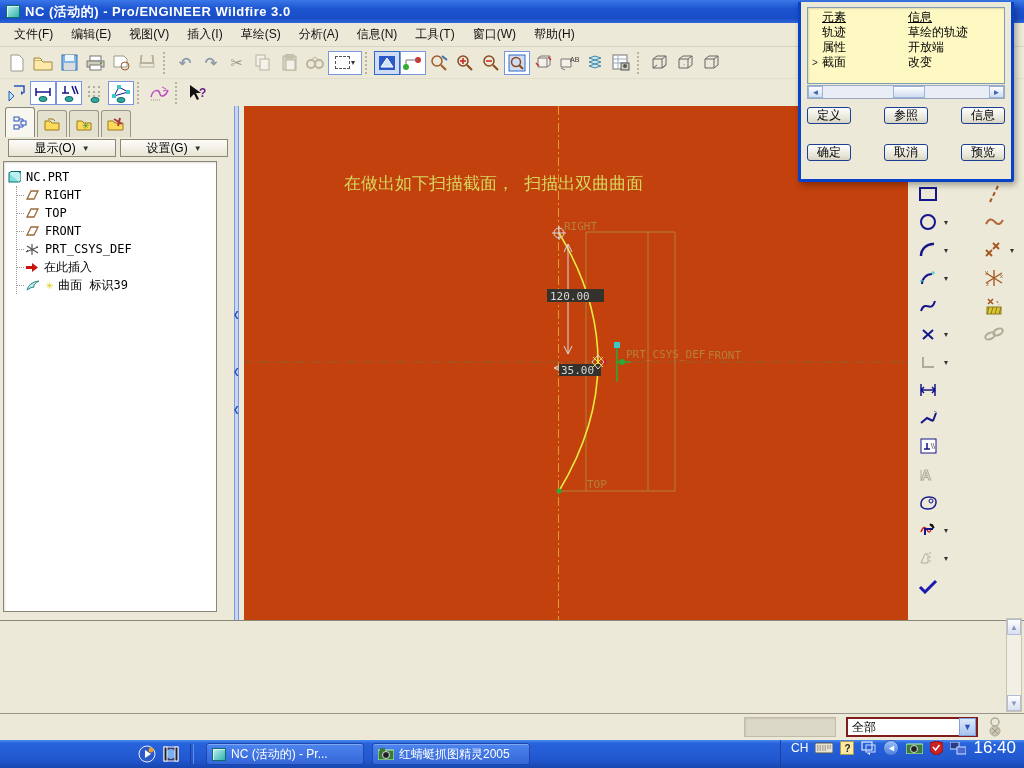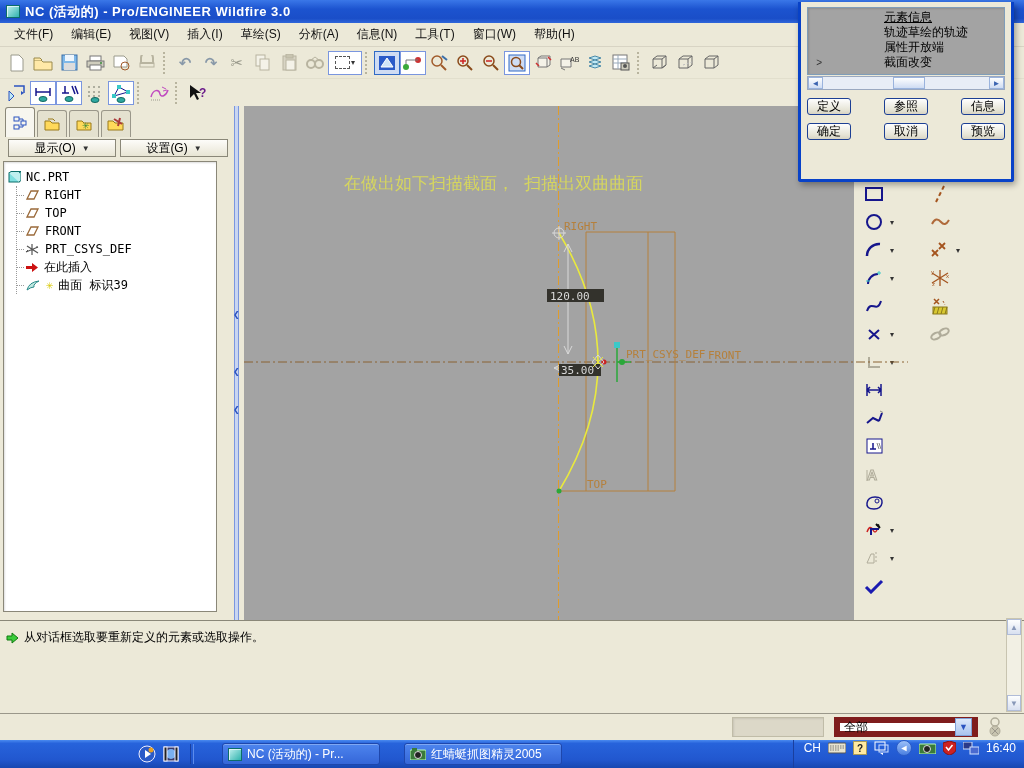--- a/index.html
+++ b/index.html
@@ -42,72 +42,72 @@
   .tree-item { display:flex; align-items:center; gap:5px; height:18px; font-size:12px; font-family:"DejaVu Sans Mono","Liberation Mono",monospace; color:#000; }
   .tree-children { margin-left:8px; border-left:1px dotted #9a9a9a; padding-left:8px; }
   .tree-children .tree-item { position:relative; }
   .tree-children .tree-item::before { content:""; position:absolute; left:-8px; top:9px; width:7px; border-top:1px dotted #9a9a9a; }
 
   .splitter { width:14px; background:#ece9d8; position:relative; }
   .splitter .sash { position:absolute; top:0; bottom:0; left:4px; width:5px; border-left:1px solid #7a96df; border-right:1px solid #7a96df; background:#c9d6f1; }
   .sash-arrow { position:absolute; left:3px; color:#2b53c0; font-size:8px; line-height:8px; }
 
   
-  .canvas { width:610px; height:514px; background:#a3a3a3; position:relative; }
+  .canvas { width:664px; height:514px; background:#c2410c; position:relative; }
   .canvas svg text { font-family:"DejaVu Sans Mono","Liberation Mono",monospace; }
 
   
   .rightbar { flex:1; background:#ece9d8; display:flex; gap:34px; padding:74px 0 0 8px; }
   .rcol { display:flex; flex-direction:column; }
   .ritem { height:28px; display:flex; align-items:center; gap:3px; }
   .ricn { width:24px; height:22px; display:flex; align-items:center; justify-content:center; }
 
   
   .dialog { position:absolute; left:798px; top:2px; width:216px; height:180px; background:#ece9d8; border:3px solid #0842c8; border-top:none; border-radius:0 0 3px 3px; box-shadow:2px 3px 6px #00000055; z-index:50; }
   .dlg-title { height:21px; background:linear-gradient(180deg,#3a77e8 0%,#1c53cf 45%,#1a4ec8 85%,#2f66da 100%); display:flex; align-items:center; padding:0 3px 0 5px; color:#fff; font-weight:bold; font-size:12px; border-radius:0; }
   .dlg-title .doc-icon { width:12px; height:11px; }
   .dlg-title .spacer { flex:1; }
   .xbtn { width:19px; height:17px; background:linear-gradient(180deg,#f3a48c,#e0633c 45%,#c83a10); border:1px solid #fff; border-radius:3px; color:#fff; font-weight:bold; font-size:11px; display:flex; align-items:center; justify-content:center; }
   .dlg-body { padding:5px 6px 0 6px; }
-  .dlg-list { background:#a3a3a3; border:1px solid #7f9db9; box-shadow:inset 1px 1px 2px #00000022; height:68px; font-size:12px; padding:2px 0 0 4px;text-align:right; }
+  .dlg-list { background:#fef9c3; border:1px solid #7f9db9; box-shadow:inset 1px 1px 2px #00000022; height:77px; font-size:12px; padding:2px 0 0 4px; }
   .dlg-hdr { text-decoration:underline; }
   .dlg-row { display:flex; height:15px; align-items:center; }
   .dlg-row .marker { width:10px; color:#333; font-size:10px; }
   .dlg-row .c1 { width:86px; }
   .dlg-hrow .marker { width:10px; }
   .hscroll { height:14px; display:flex; border:1px solid #9aa8c0; background:#e8edf6; margin-top:1px; }
   .hs-btn { width:15px; background:linear-gradient(180deg,#fdfefe,#cfdcf3); border:1px solid #9ab3dd; color:#3a63b0; font-size:8px; display:flex; align-items:center; justify-content:center; }
   .hs-track { flex:1; position:relative; }
   .hs-thumb { position:absolute; left:42%; width:32px; top:0; bottom:0; background:linear-gradient(180deg,#fdfefe,#cfdcf3); border:1px solid #9ab3dd; }
   .dlg-btns { display:flex; justify-content:space-between; margin-top:8px;gap:28px; }
-  .dlg-btnrow2 { margin-top:8px;font-family:Liberation Serif, serif; }
+  .dlg-btnrow2 { margin-top:20px;font-family:Liberation Serif, serif; }
   .xpbtn { width:44px; height:17px; font-size:12px; background:linear-gradient(180deg,#fefefe,#e7e5d7 70%,#d8d4c4); border:1px solid #1c3f94; border-radius:3px; display:flex; align-items:center; justify-content:center; }
 
   
   .msgarea { height:93px; background:#ece9d8; border-top:1px solid #8a8778; position:relative; padding:8px 0 0 6px; }
   .msgline { display:flex; align-items:center; gap:5px; height:17px; font-size:12px; color:#000; }
   .dot-ic { width:7px; height:7px; border-radius:50%; background:#2222cc; margin-left:3px; }
   .vscroll { position:absolute; right:2px; top:-3px; width:16px; height:94px; background:#f2f0e4; border:1px solid #c8c4b0; display:flex; flex-direction:column; justify-content:space-between; }
   .vs-btn { height:16px; background:linear-gradient(180deg,#fdfefe,#d8e0f0); border:1px solid #b0bcd8; color:#8898b8; font-size:8px; display:flex; align-items:center; justify-content:center; }
 
   
   .filterrow { height:27px; border-top:1px solid #9a978a; background:#ece9d8; display:flex; align-items:center; justify-content:flex-end; gap:10px; padding-right:22px; }
   .statuscell { width:92px; height:20px; background:#dcd8c8; border:1px solid #c0bca8; box-shadow:inset 1px 1px 2px #00000018; }
-  .combo { width:144px; height:20px; background:#fff; border:6px solid #7f1d1d; display:flex; align-items:center; }
+  .combo { width:132px; height:20px; background:#fff; border:2px solid #7f1d1d; display:flex; align-items:center; }
   .combo .val { flex:1; padding-left:4px; font-size:12px; }
   .combo-btn { width:17px; height:18px; background:linear-gradient(180deg,#dce8fa,#aac4ee); border:1px solid #7fa0d8; color:#2b53c0; font-size:9px; display:flex; align-items:center; justify-content:center; }
 
   
-  .taskbar { height:28px; background:linear-gradient(180deg,#4a8af0 0%,#2763db 12%,#2157cf 70%,#1747b0 100%); display:flex; align-items:center; position:relative;gap:16px; }
+  .taskbar { height:28px; background:linear-gradient(180deg,#4a8af0 0%,#2763db 12%,#2157cf 70%,#1747b0 100%); display:flex; align-items:center; position:relative; }
   .qlaunch { display:flex; align-items:center; gap:6px; margin-left:138px; }
   .qsep { width:4px; height:20px; border-left:1px solid #1a3f9e; border-right:1px solid #5c8cec; margin:0 4px; }
   .taskbtn { width:158px; height:22px; margin-left:8px; background:linear-gradient(180deg,#4d85ee,#3566d8); border:1px solid #1e47ac; border-radius:3px; box-shadow:inset 0 1px 0 #7fa8f4; color:#fff; font-size:12px; display:flex; align-items:center; gap:5px; padding:0 5px; white-space:nowrap; overflow:hidden; }
   .taskbtn .doc-icon { margin:0; }
   .tray { position:absolute; right:0; top:0; bottom:0; display:flex; align-items:center; gap:7px; padding:0 8px 12px 10px; background:linear-gradient(180deg,#4a8af0 0%,#2763db 12%,#2157cf 70%,#1747b0 100%); border-left:1px solid #1a3f9e; color:#fff; }
-  .tray .time { font-size:12px; color:#fff; }
+  .tray .time { font-size:17px; color:#fff; }
   .chev { width:16px; height:16px; border-radius:50%; background:linear-gradient(180deg,#9cc0f8,#4a7fe0); border:1px solid #2b5cc8; color:#fff; font-size:9px; display:flex; align-items:center; justify-content:center; }
 </style>
 </head>
 <body>
 
 <div class="screen">
 
   <div class="titlebar">
     <span class="doc-icon"></span>
     <span>NC (活动的) - Pro/ENGINEER Wildfire 3.0</span>
@@ -700,28 +700,20 @@
                 <ellipse cx="6" cy="9" rx="5" ry="3" transform="rotate(-25 6 9)" fill="none" stroke="#b0ac9a" stroke-width="2"></ellipse>
                 <ellipse cx="14" cy="5" rx="5" ry="3" transform="rotate(-25 14 5)" fill="none" stroke="#b0ac9a" stroke-width="2"></ellipse>
               </svg>
             </span>
           </span>
       </div>
     </div>
   </div>
 
   <div class="msgarea">
-    <div class="msgline">
-      <span>
-          <svg class="ic" width="13" height="12">
-            <path d="M1,4 h5 v-3 l6,5 -6,5 v-3 h-5 z" fill="#3acc3a" stroke="#117a11"></path>
-          </svg>
-        </span>
-      <span>从对话框选取要重新定义的元素或选取操作。</span>
-    </div>
     <div class="vscroll">
       <span class="vs-btn">▲</span>
       <span class="vs-btn">▼</span>
     </div>
   </div>
 
   <div class="filterrow">
     <span class="statuscell"></span>
     <span class="combo">
       <span class="val">全部</span>

